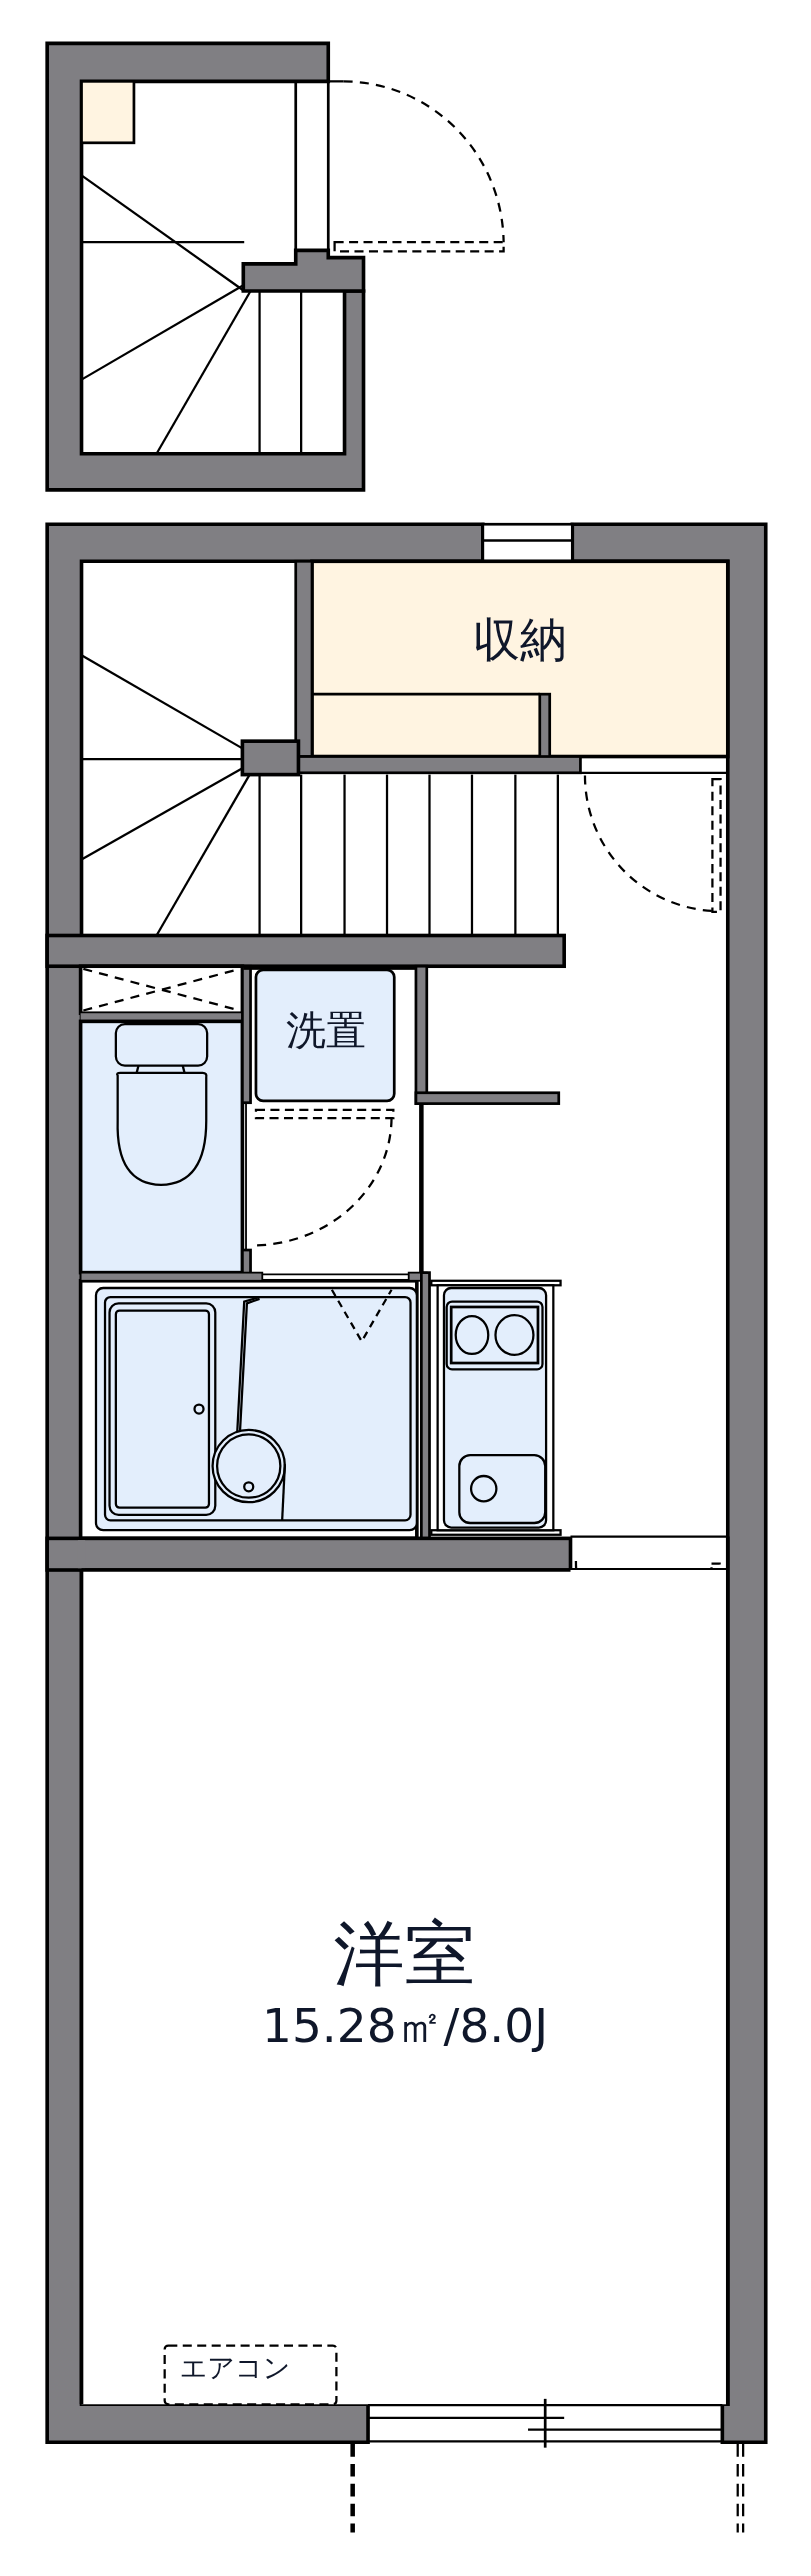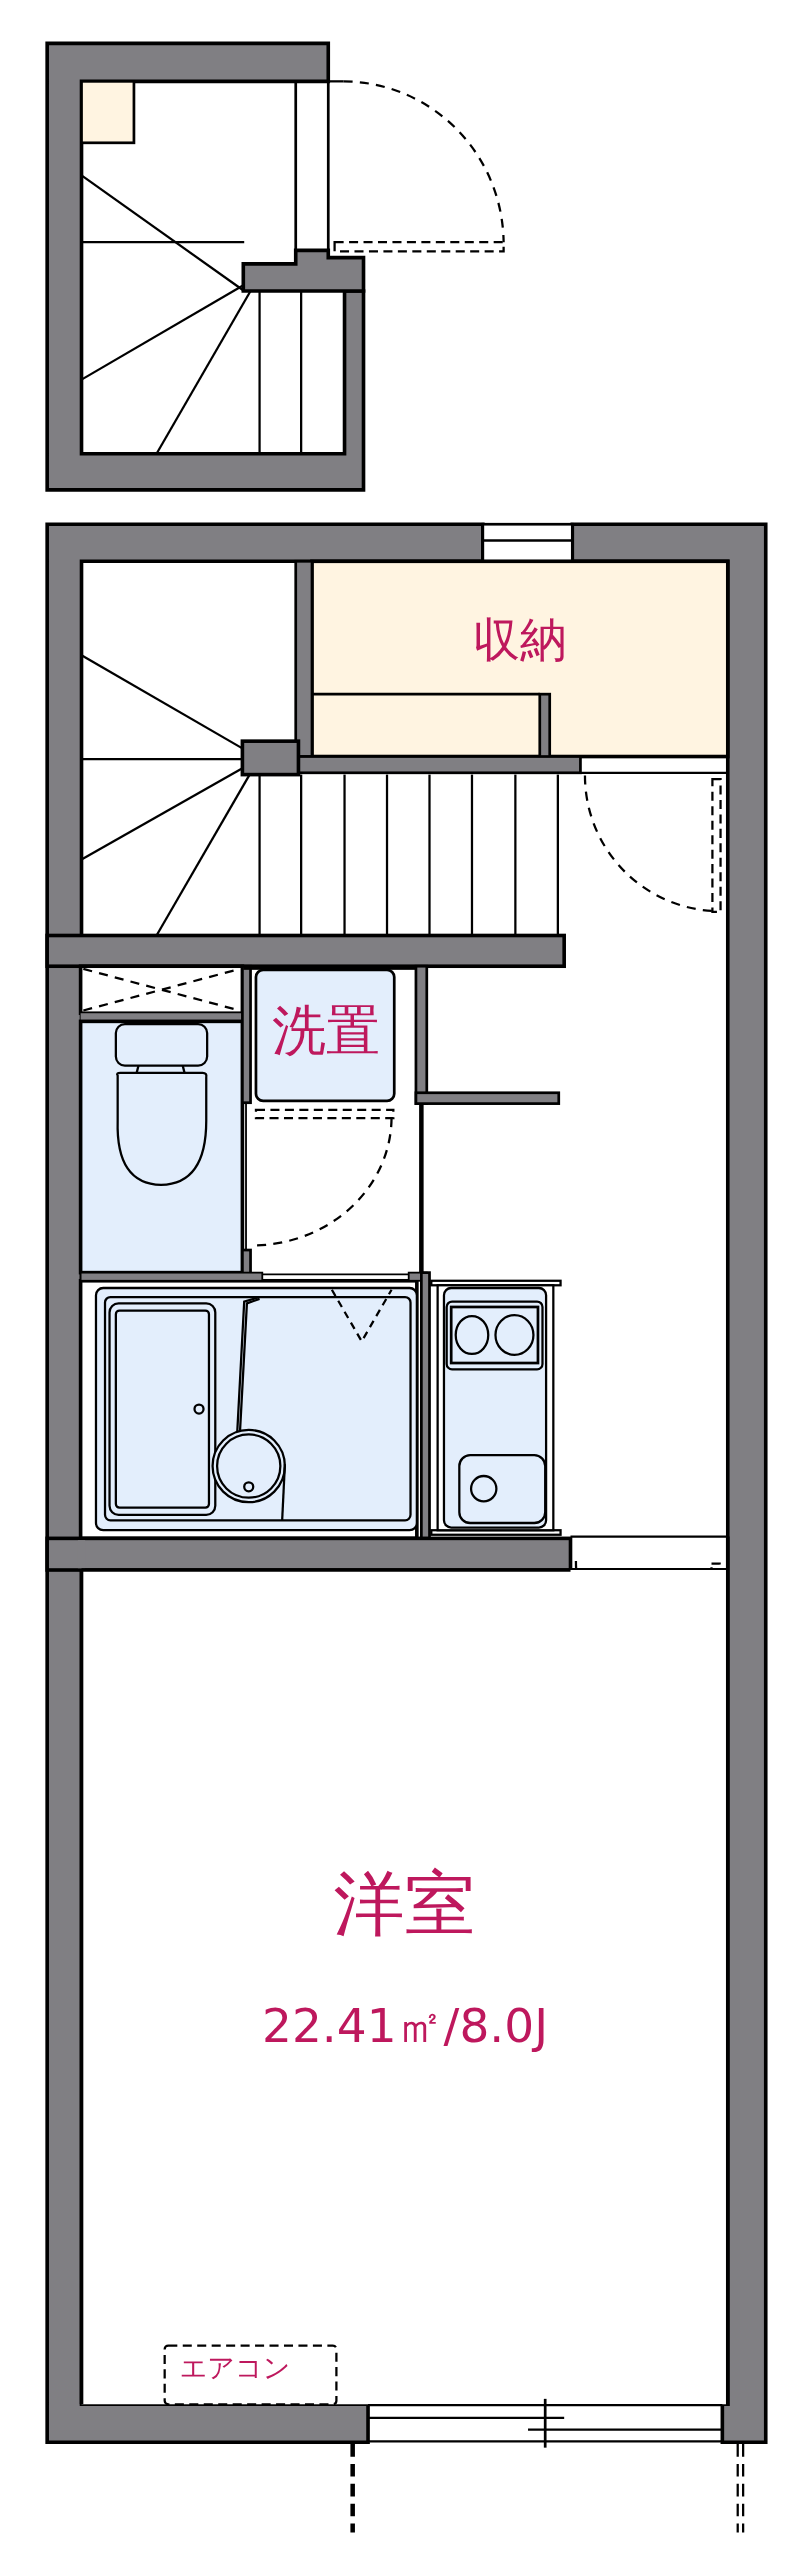--- a/index.html
+++ b/index.html
@@ -1,21 +1,21 @@
 <!DOCTYPE html>
 <html style="font-size:14.5px"><head>
 <meta charset="utf-8">
 <style>
   html, body { margin: 0; padding: 0; background: #ffffff; }
   body { width: 812px; height: 2576px; position: relative; overflow: hidden; font-family: "DejaVu Sans", sans-serif; }
   #plan { position: absolute; left: 0; top: 0; }
-  .label { position: absolute; color: #be185d; white-space: nowrap; text-align: center; font-family: "DejaVu Sans", sans-serif; }
+  .label { position: absolute; color: #0f172a; white-space: nowrap; text-align: center; font-family: "DejaVu Sans", sans-serif; }
   .lbl-storage { left: 452px; top: 613px; width: 136px; font-size: 47px; line-height: 54px; }
-  .lbl-washer { left: 258px; top: 1005px; width: 136px; font-size: 54px; line-height: 51px; }
-  .lbl-room { left: 269px; top: 1860px; width: 271px; font-size: 71px; line-height: 87px; }
+  .lbl-washer { left: 258px; top: 1005px; width: 136px; font-size: 40px; line-height: 51px; }
+  .lbl-room { left: 269px; top: 1910px; width: 271px; font-size: 71px; line-height: 87px; }
   .lbl-area { left: 224px; top: 1999px; width: 362px; font-size: 47px; line-height: 54px; }
   .lbl-ac { left: 152px; top: 2350px; width: 166px; font-size: 27px; line-height: 36px; }
 </style>
 </head>
 <body>
 
 <svg id="plan" width="812" height="2576" viewBox="0 0 898 2850" xmlns="http://www.w3.org/2000/svg">
 
   <g>
 
@@ -178,15 +178,15 @@
       <line x1="390" y1="2704" x2="390" y2="2802" stroke-width="5" stroke-dasharray="14,8"></line>
       <line x1="816" y1="2704" x2="816" y2="2802" stroke-width="2.5" stroke-dasharray="14,8"></line>
       <line x1="822" y1="2704" x2="822" y2="2802" stroke-width="2.5" stroke-dasharray="14,8"></line>
     </g>
   </g>
 </svg>
 
 <div class="label lbl-storage">収納</div>
 <div class="label lbl-washer">洗置</div>
 <div class="label lbl-room">洋室</div>
-<div class="label lbl-area">22.41㎡/8.0J</div>
+<div class="label lbl-area">15.28㎡/8.0J</div>
 <div class="label lbl-ac">エアコン</div>
 
 
 </body></html>

